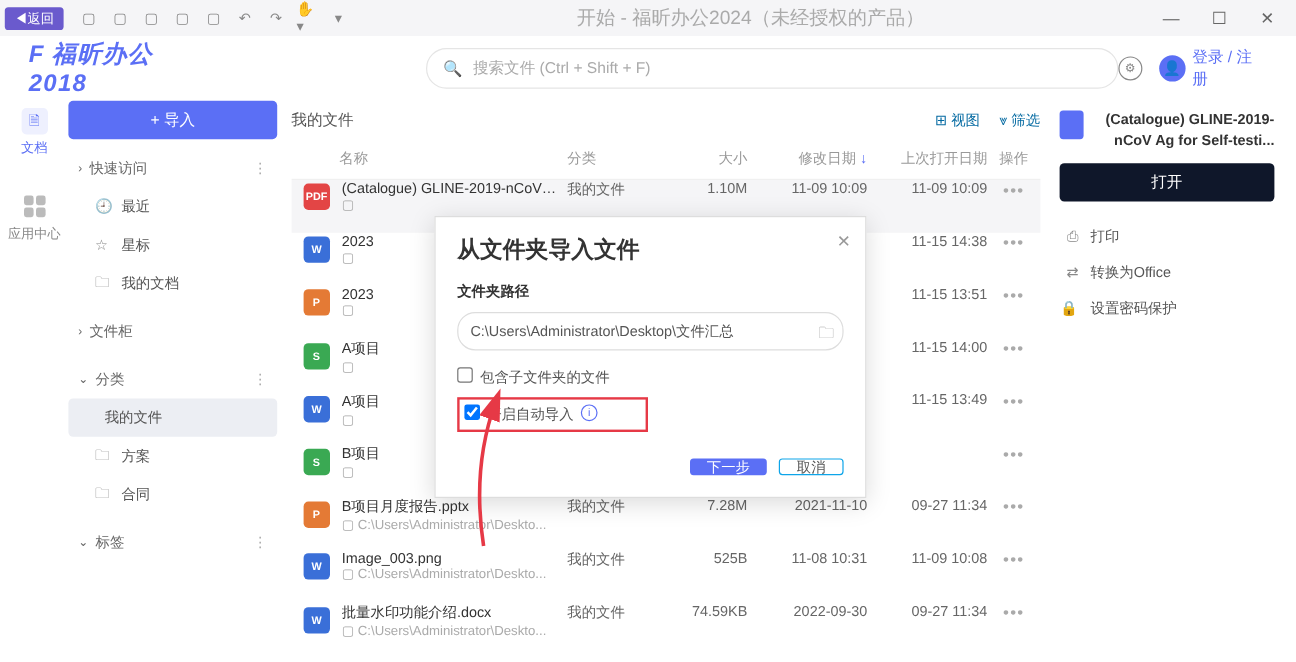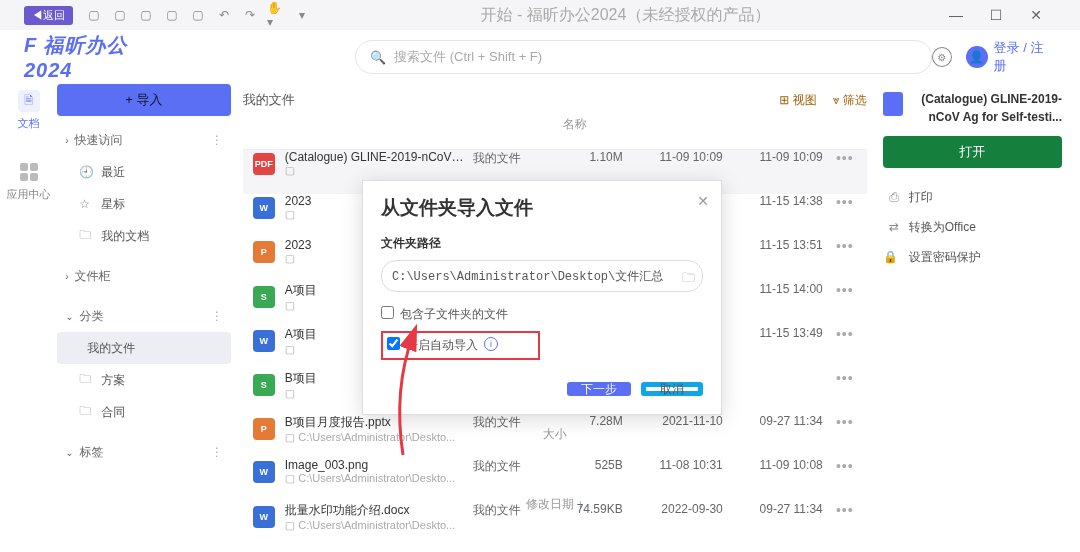--- a/index.html
+++ b/index.html
@@ -1,18 +1,18 @@
 <!DOCTYPE html>
 <html><head>
 <meta charset="utf-8">
 <style>
 * { margin: 0; padding: 0; box-sizing: border-box; font-family: "Microsoft YaHei", sans-serif; }
 body { width: 1080px; height: 552px; background: #fff; overflow: hidden; position: relative; }
 
-.titlebar { height: 30px; background: #f5f5f7; display: flex; align-items: center; padding: 0 24px; font-size: 12px; color: #888; }
+.titlebar { height: 30px; background: #f5f5f7; display: flex; align-items: center; padding: 0 4px; font-size: 12px; color: #888; }
 .titlebar .back-btn { background: #6a5acd; color: #fff; border-radius: 3px; padding: 2px 8px; font-size: 11px; margin-right: 8px; }
 .titlebar .tb-icon { width: 18px; height: 18px; margin: 0 4px; display: flex; align-items: center; justify-content: center; color: #888; font-size: 12px; }
 .titlebar .title-center { flex: 1; text-align: center; color: #aaa; font-size: 16px; }
 .titlebar .win-ctrl { width: 40px; text-align: center; font-size: 14px; color: #666; }
 
 .topbar { height: 54px; display: flex; align-items: center; padding: 0 24px; }
 .logo { color: #5b6ff5; font-size: 20px; font-style: italic; font-weight: bold; letter-spacing: 1px; }
 .logo-year { font-style: italic; }
 .search-box { margin-left: 180px; width: 580px; height: 34px; border: 1px solid #e5e5e5; border-radius: 17px; display: flex; align-items: center; padding: 0 14px; color: #aaa; font-size: 13px; }
 .search-box .sicon { margin-right: 8px; }
@@ -26,74 +26,74 @@
 .leftcol { width: 60px; display: flex; flex-direction: column; align-items: center; padding-top: 6px; gap: 30px; }
 .nav-item { display: flex; flex-direction: column; align-items: center; gap: 4px; font-size: 11px; color: #888; }
 .nav-item.active { color: #5b6ff5; }
 .nav-item .nicon { width: 22px; height: 22px; border-radius: 4px; display: flex; align-items: center; justify-content: center; }
 .nav-item.active .nicon { background: #eef0fe; color: #5b6ff5; }
 .grid-icon { display: grid; grid-template-columns: 8px 8px; grid-template-rows: 8px 8px; gap: 2px; }
 .grid-icon span { background: #bbb; border-radius: 2px; }
 
 .sidebar { width: 190px; padding-right: 8px; }
 .sb-btn { width: 100%; height: 32px; border-radius: 4px; display: flex; align-items: center; justify-content: center; font-size: 13px; margin-bottom: 8px; cursor: pointer; }
-.sb-btn.primary { background: #5b6ff5; color: #0f172a; }
+.sb-btn.primary { background: #5b6ff5; color: #ffffff; }
 .sb-btn.outline { border: 1px solid #5b6ff5; color: #5b6ff5; }
 .sb-group { margin-top: 8px; }
 .sb-header { height: 32px; display: flex; align-items: center; font-size: 12px; color: #666; padding: 0 8px; }
 .sb-header .chev { margin-right: 6px; font-size: 10px; }
 .sb-header .more { margin-left: auto; color: #aaa; }
 .sb-item { height: 32px; display: flex; align-items: center; font-size: 12px; color: #555; padding: 0 8px 0 22px; gap: 8px; border-radius: 4px; }
 .sb-item .iicon { width: 14px; color: #888; }
 .sb-item.sel { background: #eceef3; }
 .sb-item.indent { padding-left: 30px; }
 
 .content { flex: 1; padding: 0 12px 0 4px; }
 .content-header { height: 32px; display: flex; align-items: center; font-size: 13px; color: #555; }
-.content-header .view-icons { margin-left: auto; display: flex; gap: 16px; color: #a16207; font-size: 12px; align-items: flex-start; }
-.table-head { height: 34px; display: flex; align-items: center; font-size: 12px; color: #999; border-bottom: 1px solid #f0f0f0; flex-direction: column; }
+.content-header .view-icons { margin-left: auto; display: flex; gap: 16px; color: #0369a1; font-size: 12px; align-items: flex-start; }
+.table-head { height: 34px; display: flex; align-items: center; font-size: 12px; color: #999; border-bottom: 1px solid #f0f0f0; }
 .col-name { flex: 0 0 230px; padding-left: 40px; }
 .col-cat { flex: 0 0 80px; }
 .col-size { flex: 0 0 70px; text-align: right; }
 .col-mod { flex: 0 0 100px; text-align: right; }
 .col-open { flex: 0 0 100px; text-align: right; }
 .col-act { flex: 0 0 44px; text-align: center; }
 .row { height: 44px; display: flex; align-items: flex-start; font-size: 12px; color: #666; }
 .row.sel { background: #f5f5f7; }
 .row .ricon { width: 22px; height: 22px; border-radius: 4px; margin-left: 10px; margin-right: 10px; display: flex; align-items: center; justify-content: center; color: #fff; font-size: 9px; font-weight: bold; }
 .row .name-col { flex: 0 0 230px; display: flex; align-items: center; overflow: hidden; }
 .row .name-txt { display: flex; flex-direction: column; overflow: hidden; }
 .row .fname { color: #333; font-size: 12px; white-space: nowrap; overflow: hidden; text-overflow: ellipsis; max-width: 180px; }
 .row .fpath { color: #aaa; font-size: 11px; white-space: nowrap; overflow: hidden; text-overflow: ellipsis; max-width: 180px; }
 .row .dots { color: #aaa; font-size: 14px; letter-spacing: 1px; }
 .ic-pdf { background: #e34545; } .ic-word { background: #3a6fd8; } .ic-ppt { background: #e47a35; } .ic-xls { background: #3aa953; }
 
 .rightpanel { width: 210px; padding: 6px 18px 0 4px; text-align: right; }
 .rp-card { display: flex; gap: 8px; margin-bottom: 10px; }
 .rp-doc-icon { width: 20px; height: 24px; background: #5b6ff5; border-radius: 3px; margin-top: 2px; flex-shrink: 0; }
 .rp-title { font-size: 12px; font-weight: bold; color: #333; line-height: 1.5; }
-.rp-open { width: 100%; height: 32px; background: #15803d; color: #fff; border-radius: 4px; display: flex; align-items: center; justify-content: center; font-size: 13px; margin-bottom: 14px; }
+.rp-open { width: 100%; height: 32px; background: #0f172a; color: #fff; border-radius: 4px; display: flex; align-items: center; justify-content: center; font-size: 13px; margin-bottom: 14px; }
 .rp-item { height: 30px; display: flex; align-items: center; gap: 10px; font-size: 12px; color: #555; }
 .rp-item .ri { width: 16px; color: #888; }
 
 .modal { position: absolute; left: 362px; top: 180px; width: 360px; background: #fff; border: 1px solid #ddd; box-shadow: 0 4px 20px rgba(0,0,0,0.15); padding: 14px 18px 18px; }
 .modal-title { font-size: 19px; font-weight: bold; color: #333; margin-bottom: 14px; }
 .modal-close { position: absolute; right: 12px; top: 12px; color: #999; font-size: 14px; }
 .modal-label { font-size: 12px; font-weight: bold; color: #333; margin-bottom: 8px; }
-.modal-input { width: 100%; height: 32px; border: 1px solid #ddd; border-radius: 15px; padding: 0 20px 0 10px; font-size: 12px; color: #555; position: relative; font-family: Liberation Mono, monospace; }
+.modal-input { width: 100%; height: 32px; border: 1px solid #ddd; border-radius: 15px; padding: 0 20px 0 10px; font-size: 12px; color: #555; position: relative; }
 .modal-input-wrap { position: relative; margin-bottom: 14px; }
 .modal-input-wrap .folder { position: absolute; right: 8px; top: 8px; color: #aaa; font-size: 13px; }
 .check-row { display: flex; gap: 6px; font-size: 12px; color: #555; margin-bottom: 8px; }
 .check-row input { width: 13px; height: 13px; }
 .check-row.hl { border: 2px solid #e63946; padding: 4px 40px 4px 4px; width: fit-content; }
 .info-i { width: 14px; height: 14px; border: 1px solid #5b6ff5; border-radius: 50%; color: #5b6ff5; font-size: 9px; display: flex; align-items: center; justify-content: center; }
 .modal-btns { display: flex; justify-content: flex-end; gap: 10px; margin-top: 22px; }
 .mbtn { height: 14px; padding: 0 14px; border-radius: 3px; font-size: 12px; display: flex; align-items: center; }
 .mbtn.primary { background: #5b6ff5; color: #fff; }
-.mbtn.plain { border: 5px solid #0ea5e9; color: #555; }
+.mbtn.plain { border: 1px solid #0ea5e9; color: #555; }
 
 .arrow { position: absolute; left: 378px; top: 330px; pointer-events: none; }
 .arrow svg { overflow: visible; }
 </style>
 </head>
 <body>
 
 <div class="titlebar">
   <div class="back-btn"><span>◀</span><span>返回</span></div>
   <div class="tb-icon">▢</div>
@@ -106,21 +106,21 @@
   <div class="tb-icon">✋▾</div>
   <div class="tb-icon">▾</div>
   <div class="title-center">开始 - 福昕办公2024（未经授权的产品）</div>
   <div class="win-ctrl">—</div>
   <div class="win-ctrl">☐</div>
   <div class="win-ctrl">✕</div>
 </div>
 
 <div class="topbar">
   <div class="logo">
-    <span style="margin-right:6px;">F</span><span>福昕办公</span><span class="logo-year">2024</span>
+    <span style="margin-right:6px;">F</span><span>福昕办公</span><span class="logo-year">2018</span>
   </div>
   <div class="search-box">
     <span class="sicon">🔍</span>
     <span>搜索文件 (Ctrl + Shift + F)</span>
   </div>
   <div class="top-right">
     <div class="gear">⚙</div>
     <div class="login">
       <div class="avatar">👤</div>
       <span>登录 / 注册</span>

